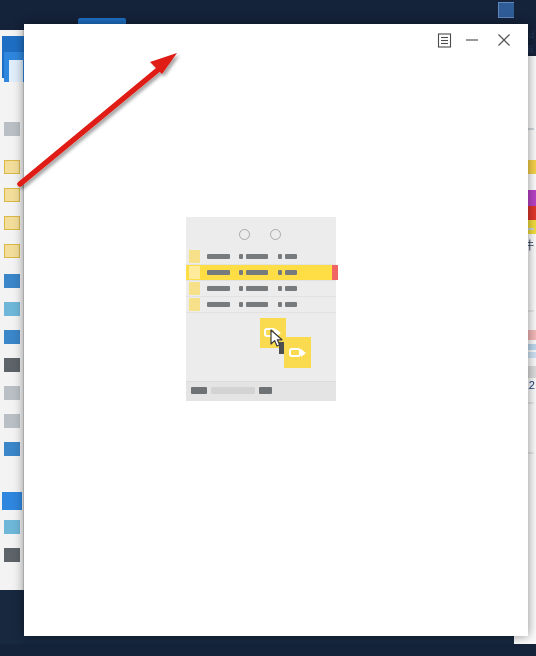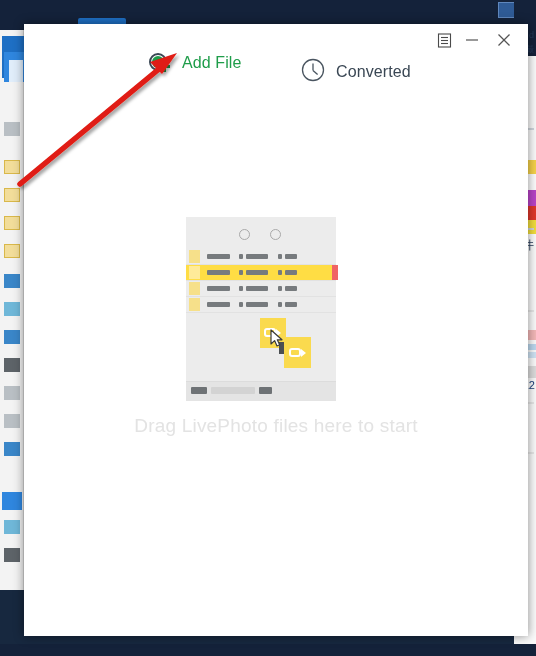--- a/index.html
+++ b/index.html
@@ -180,43 +180,20 @@
       </svg>
     </div>
     <div class="winbtn" id="close-btn">
       <svg width="14" height="14" viewBox="0 0 14 14">
         <line x1="1.5" y1="1.5" x2="12.5" y2="12.5" stroke="#555" stroke-width="1.3"></line>
         <line x1="12.5" y1="1.5" x2="1.5" y2="12.5" stroke="#555" stroke-width="1.3"></line>
       </svg>
     </div>
   </div>
 
-  <div id="tabs">
-
-    <div class="tab" id="tab-add">
-      <span class="addfile-ico">
-        <span class="ring"></span>
-          <span class="ring2"></span>
-        <span class="plusv"></span>
-          <span class="plush"></span>
-      </span>
-      <span class="tab-label">Add File</span>
-    </div>
-
-    <div class="tab" id="tab-converted">
-      <span>
-        <svg width="26" height="26" viewBox="0 0 26 26">
-          <circle cx="13" cy="13" r="10.5" fill="none" stroke="#4a5560" stroke-width="1.3"></circle>
-          <line x1="13" y1="6.5" x2="13" y2="13.4" stroke="#4a5560" stroke-width="1.3"></line>
-          <line x1="13" y1="13.4" x2="17.6" y2="17.6" stroke="#4a5560" stroke-width="1.3"></line>
-        </svg>
-      </span>
-      <span class="tab-label">Converted</span>
-    </div>
-  </div>
 
   <div id="drop-area">
 
     <div id="illus">
       <div class="ill-page"></div>
 
       <div class="ill-dot" style="left:53px;top:12px"></div>
       <div class="ill-dot" style="left:84px;top:12px"></div>
 
       <div class="ill-row" style="top:32px"></div>
@@ -269,21 +246,20 @@
       <div class="vid-card" style="left:98px;top:120px;width:27px;height:31px">
         <span class="cam-body" style="left:5px;top:11px;width:12px;height:9px"></span>
         <span class="cam-tip" style="left:17px;top:12px;border-top:4px solid transparent;border-bottom:4px solid transparent;border-left:5px solid #ffffff"></span>
       </div>
 
       <svg style="position:absolute;left:84px;top:112px" width="16" height="20" viewBox="0 0 16 20">
         <path d="M1 1 L1 15 L4.6 11.6 L7 17 L9.6 15.8 L7.3 10.8 L12 10.8 Z" fill="#ffffff" stroke="#3a3a3a" stroke-width="1.2" stroke-linejoin="round"></path>
       </svg>
     </div>
 
-    <div id="drop-text">Drag LivePhoto files here to start</div>
   </div>
 
 </div>
 
 <svg id="arrow">
   <defs>
     <filter id="ashadow" x="-30%" y="-30%" width="180%" height="180%">
       <feDropShadow dx="2.5" dy="2.5" stdDeviation="1.6" flood-color="#000" flood-opacity="0.35"></feDropShadow>
     </filter>
   </defs>

